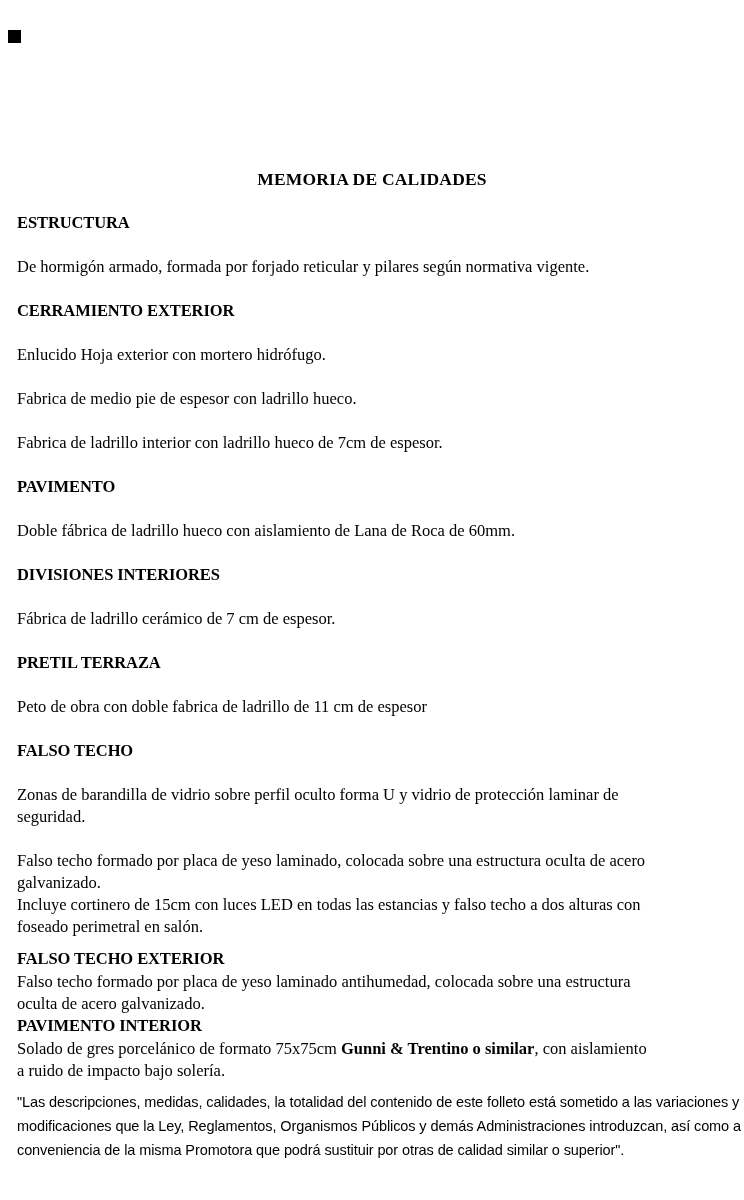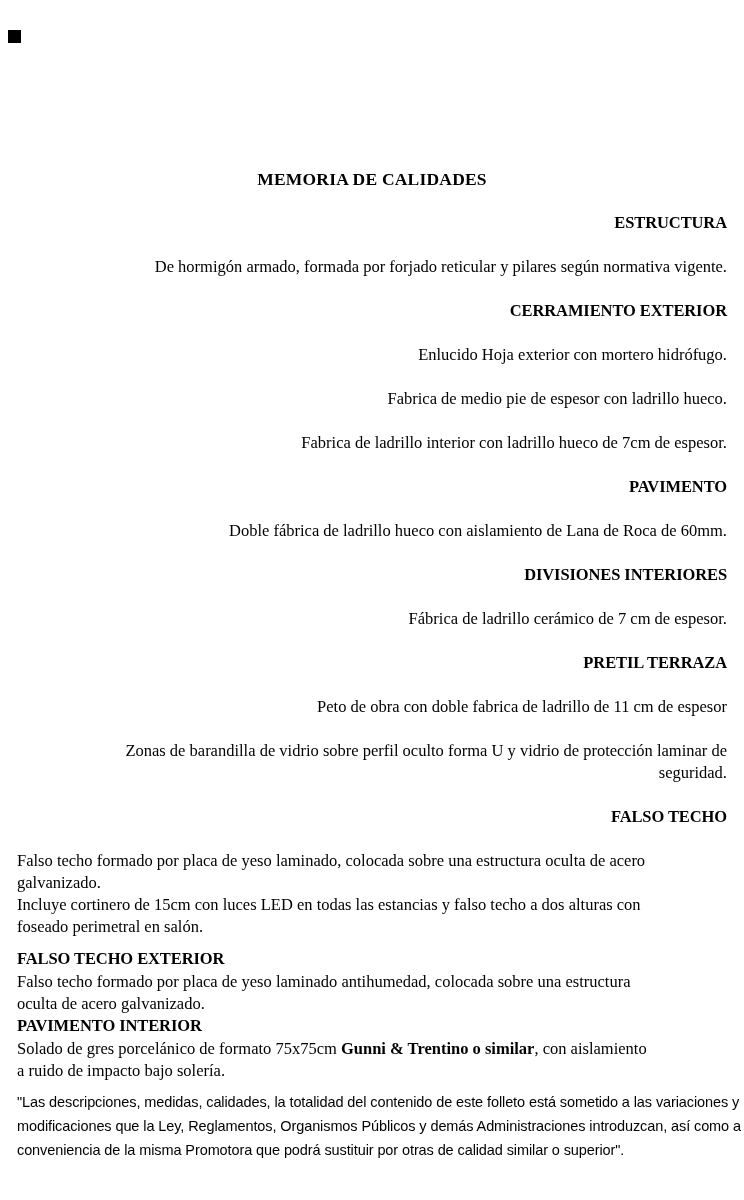--- a/index.html
+++ b/index.html
@@ -54,21 +54,21 @@
     font-weight: bold;
     text-align: right;
   }
   .footer {
     font-family: "Liberation Sans", sans-serif;
     font-size: 14.5px;
     line-height: 24px;
     letter-spacing: -0.1px;
   }
   
-  .sp-normal { margin-bottom: 22px; text-align: right; }
+  .sp-normal { margin-bottom: 22px; }
   .sp-close  { margin-bottom: 10px; }
   .sp-mid    { }
   .sp-small  { margin-bottom: 8px; }
   .sp-tight  { margin-bottom: 1px; }
   .sp-last   { margin-bottom: 0; }
 </style>
 </head>
 <body>
 
 <div class="page">
@@ -105,26 +105,26 @@
         </div>
         <div class="block paragraph sp-normal">
           <div class="line">Fábrica de ladrillo cerámico de 7 cm de espesor.</div>
         </div>
         <div class="block heading sp-normal">
           <div class="line">PRETIL TERRAZA</div>
         </div>
         <div class="block paragraph sp-normal">
           <div class="line">Peto de obra con doble fabrica de ladrillo de 11 cm de espesor</div>
         </div>
+        <div class="block heading sp-normal">
+          <div class="line">FALSO TECHO</div>
+        </div>
         <div class="block paragraph sp-normal">
           <div class="line">Zonas de barandilla de vidrio sobre perfil oculto forma U y vidrio de protección laminar de</div>
           <div class="line">seguridad.</div>
-        </div>
-        <div class="block heading sp-normal">
-          <div class="line">FALSO TECHO</div>
         </div>
         <div class="block paragraph sp-close">
           <div class="line">Falso techo formado por placa de yeso laminado, colocada sobre una estructura oculta de acero</div>
           <div class="line">galvanizado.</div>
           <div class="line">Incluye cortinero de 15cm con luces LED en todas las estancias y falso techo a dos alturas con</div>
           <div class="line">foseado perimetral en salón.</div>
         </div>
         <div class="block heading sp-tight">
           <div class="line">FALSO TECHO EXTERIOR</div>
         </div>

